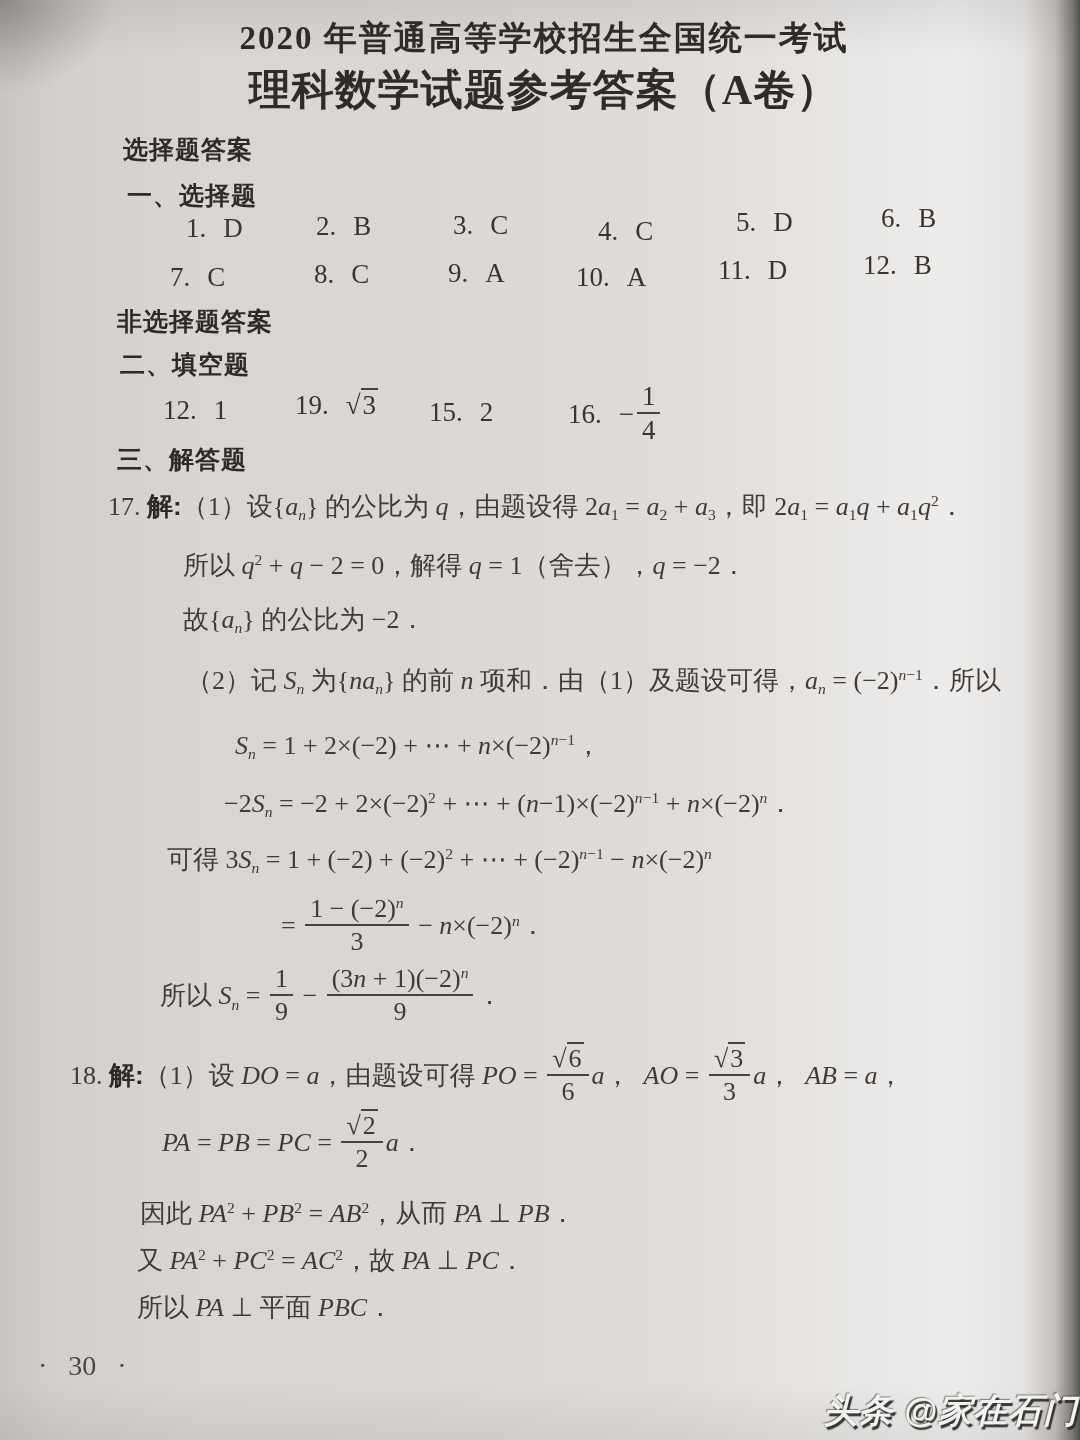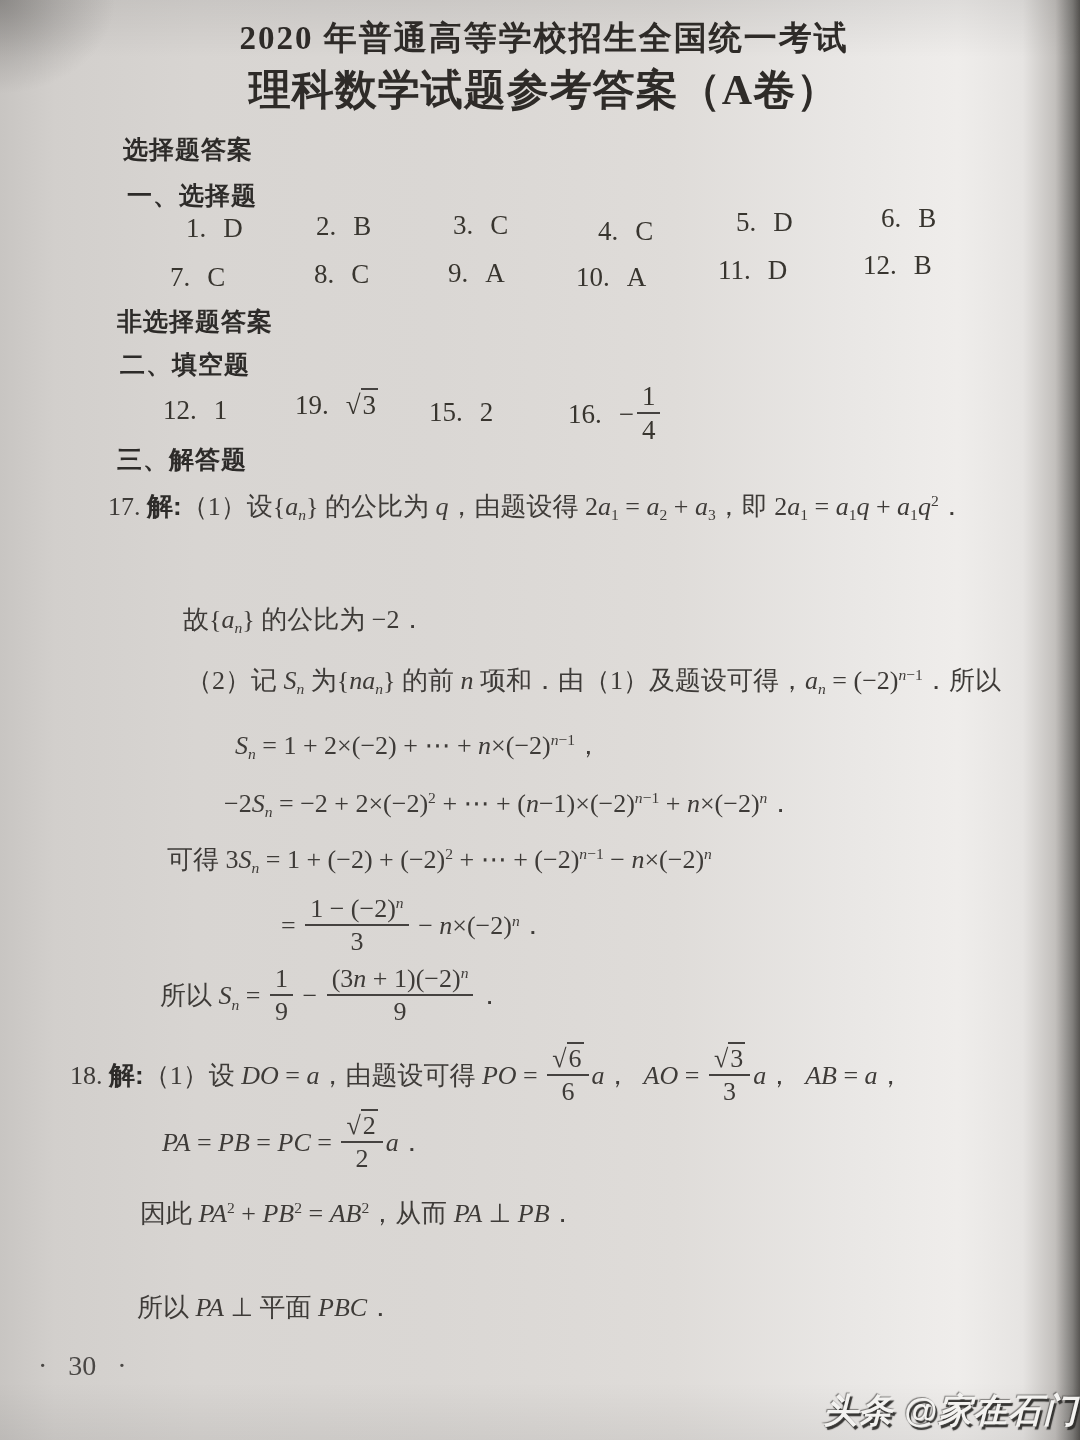--- a/index.html
+++ b/index.html
@@ -84,29 +84,31 @@
   <div class="row blanks" style="top:385px">
     <span class="ci"><span>12.</span><span class="ca">1</span></span>
     <span class="ci"><span>19.</span><span class="ca"><span class="sq">√<span class="rad">3</span></span></span></span>
     <span class="ci"><span>15.</span><span class="ca">2</span></span>
     <span class="ci"><span>16.</span><span class="ca">−<span class="frac"><span class="t">1</span><span class="b">4</span></span></span></span>
   </div>
 
   <div class="abs hei" style="left:117px;top:443px">三、解答题</div>
 
   <div class="abs ln" style="left:108px;top:490px">17. <b>解:</b>（1）设{<i>a</i><sub><i>n</i></sub>} 的公比为 <i>q</i>，由题设得 2<i>a</i><sub>1</sub> = <i>a</i><sub>2</sub> + <i>a</i><sub>3</sub>，即 2<i>a</i><sub>1</sub> = <i>a</i><sub>1</sub><i>q</i> + <i>a</i><sub>1</sub><i>q</i><sup>2</sup>．</div>
+  <div class="abs ln" style="left:183px;top:550px">所以 <i>q</i><sup>2</sup> + <i>q</i> − 2 = 0，解得 <i>q</i> = 1（舍去），<i>q</i> = −2．</div>
   <div class="abs ln" style="left:183px;top:604px">故{<i>a</i><sub><i>n</i></sub>} 的公比为 −2．</div>
   <div class="abs ln" style="left:186px;top:665px">（2）记 <i>S</i><sub><i>n</i></sub> 为{<i>na</i><sub><i>n</i></sub>} 的前 <i>n</i> 项和．由（1）及题设可得，<i>a</i><sub><i>n</i></sub> = (−2)<sup><i>n</i>−1</sup>．所以</div>
   <div class="abs ln" style="left:235px;top:730px"><i>S</i><sub><i>n</i></sub> = 1 + 2×(−2) + ⋯ + <i>n</i>×(−2)<sup><i>n</i>−1</sup>，</div>
   <div class="abs ln" style="left:224px;top:788px">−2<i>S</i><sub><i>n</i></sub> = −2 + 2×(−2)<sup>2</sup> + ⋯ + (<i>n</i>−1)×(−2)<sup><i>n</i>−1</sup> + <i>n</i>×(−2)<sup><i>n</i></sup>．</div>
   <div class="abs ln" style="left:167px;top:844px">可得 3<i>S</i><sub><i>n</i></sub> = 1 + (−2) + (−2)<sup>2</sup> + ⋯ + (−2)<sup><i>n</i>−1</sup> − <i>n</i>×(−2)<sup><i>n</i></sup></div>
   <div class="abs ln" style="left:281px;top:898px">= <span class="frac"><span class="t">1 − (−2)<sup><i>n</i></sup></span><span class="b">3</span></span> − <i>n</i>×(−2)<sup><i>n</i></sup>．</div>
   <div class="abs ln" style="left:160px;top:968px">所以 <i>S</i><sub><i>n</i></sub> = <span class="frac"><span class="t">1</span><span class="b">9</span></span> − <span class="frac"><span class="t">(3<i>n</i> + 1)(−2)<sup><i>n</i></sup></span><span class="b">9</span></span>．</div>
 
   <div class="abs ln" style="left:70px;top:1048px">18. <b>解:</b>（1）设 <i>DO</i> = <i>a</i>，由题设可得 <i>PO</i> = <span class="frac"><span class="t"><span class="sq">√<span class="rad">6</span></span></span><span class="b">6</span></span><i>a</i>，&nbsp; <i>AO</i> = <span class="frac"><span class="t"><span class="sq">√<span class="rad">3</span></span></span><span class="b">3</span></span><i>a</i>，&nbsp; <i>AB</i> = <i>a</i>，</div>
   <div class="abs ln" style="left:162px;top:1115px"><i>PA</i> = <i>PB</i> = <i>PC</i> = <span class="frac"><span class="t"><span class="sq">√<span class="rad">2</span></span></span><span class="b">2</span></span><i>a</i>．</div>
   <div class="abs ln" style="left:140px;top:1198px">因此 <i>PA</i><sup>2</sup> + <i>PB</i><sup>2</sup> = <i>AB</i><sup>2</sup>，从而 <i>PA</i> ⊥ <i>PB</i>．</div>
+  <div class="abs ln" style="left:137px;top:1245px">又 <i>PA</i><sup>2</sup> + <i>PC</i><sup>2</sup> = <i>AC</i><sup>2</sup>，故 <i>PA</i> ⊥ <i>PC</i>．</div>
   <div class="abs ln" style="left:137px;top:1292px">所以 <i>PA</i> ⊥ 平面 <i>PBC</i>．</div>
 
   <div class="abs pageno" style="left:38px;top:1350px">· 30 ·</div>
   <div class="abs wm" style="right:10px;top:1388px">头条 @家在石门</div>
 
 </div>
 
 </body></html>

